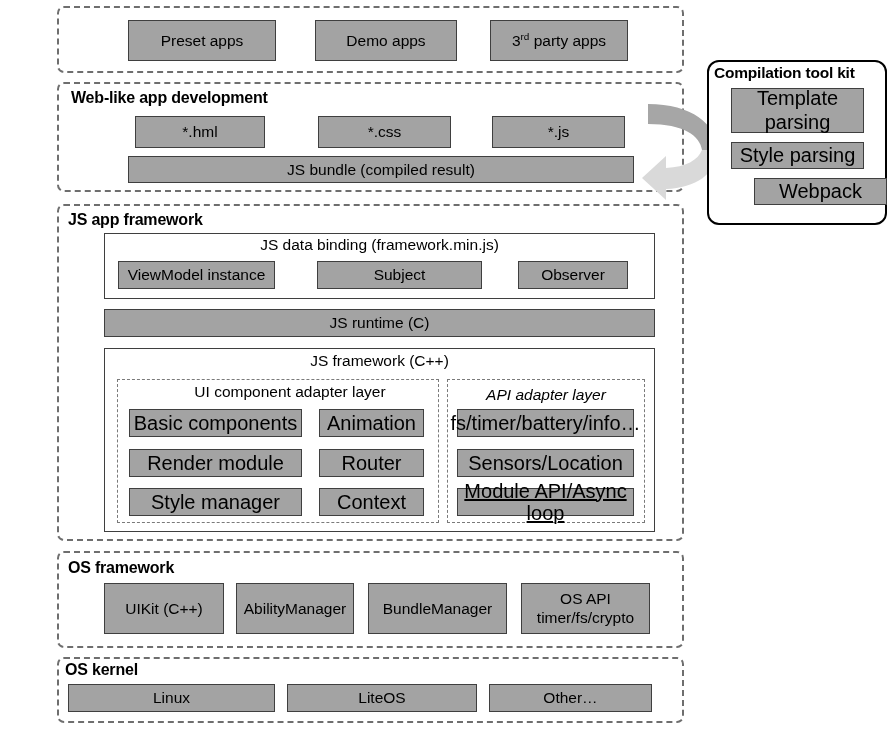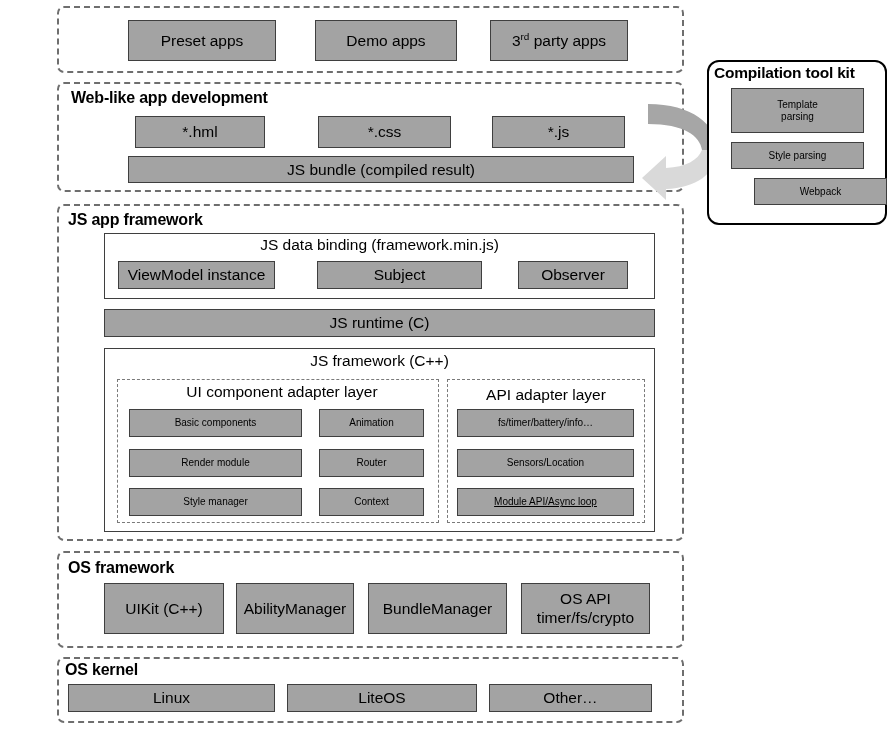--- a/index.html
+++ b/index.html
@@ -46,21 +46,21 @@
     box-sizing: border-box;
     display: flex;
     align-items: center;
     justify-content: center;
     text-align: center;
     font-size: 15.5px;
     line-height: 1.12;
     padding: 0 3px;
   }
 
-  .node.small { font-size: 10px; }
+  .node.small { font-size: 20px; }
   .node.two-line { line-height: 1.18; }
 
   .plain-label {
     position: absolute;
     font-size: 15.5px;
     text-align: center;
     white-space: nowrap;
   }
 
   
@@ -176,21 +176,21 @@
   <div class="node" style="left:104px; top:309px; width:551px; height:28px;">
     <span>JS runtime (C)</span>
   </div>
 
   <div class="solid-box" style="left:104px; top:348px; width:551px; height:184px;">
   </div>
   <div class="plain-label" style="left:104px; top:352px; width:551px;">JS framework (C++)</div>
 
   <div class="dot-box" style="left:117px; top:379px; width:322px; height:144px;">
   </div>
-  <div class="plain-label" style="left:121px; top:383px; width:322px;">UI component adapter layer</div>
+  <div class="plain-label" style="left:129px; top:383px; width:322px;">UI component adapter layer</div>
   <div class="node small" style="left:129px; top:409px; width:173px; height:28px;">
     <span>Basic components</span>
   </div>
   <div class="node small" style="left:129px; top:449px; width:173px; height:28px;">
     <span>Render module</span>
   </div>
   <div class="node small" style="left:129px; top:488px; width:173px; height:28px;">
     <span>Style manager</span>
   </div>
   <div class="node small" style="left:319px; top:409px; width:105px; height:28px;text-align:center;">
@@ -198,21 +198,21 @@
   </div>
   <div class="node small" style="left:319px; top:449px; width:105px; height:28px;">
     <span>Router</span>
   </div>
   <div class="node small" style="left:319px; top:488px; width:105px; height:28px;">
     <span>Context</span>
   </div>
 
   <div class="dot-box" style="left:447px; top:379px; width:198px; height:144px;">
   </div>
-  <div class="plain-label" style="left:447px; top:386px; width:198px;">API adapter layer</div>
+  <div class="plain-label" style="left:447px; top:386px; width:198px;font-style:italic;">API adapter layer</div>
   <div class="node small" style="left:457px; top:409px; width:177px; height:28px;">
     <span>fs/timer/battery/info…</span>
   </div>
   <div class="node small" style="left:457px; top:449px; width:177px; height:28px;">
     <span>Sensors/Location</span>
   </div>
   <div class="node small" style="left:457px; top:488px; width:177px; height:28px;text-decoration:underline;">
     <span>Module API/Async loop</span>
   </div>
 

